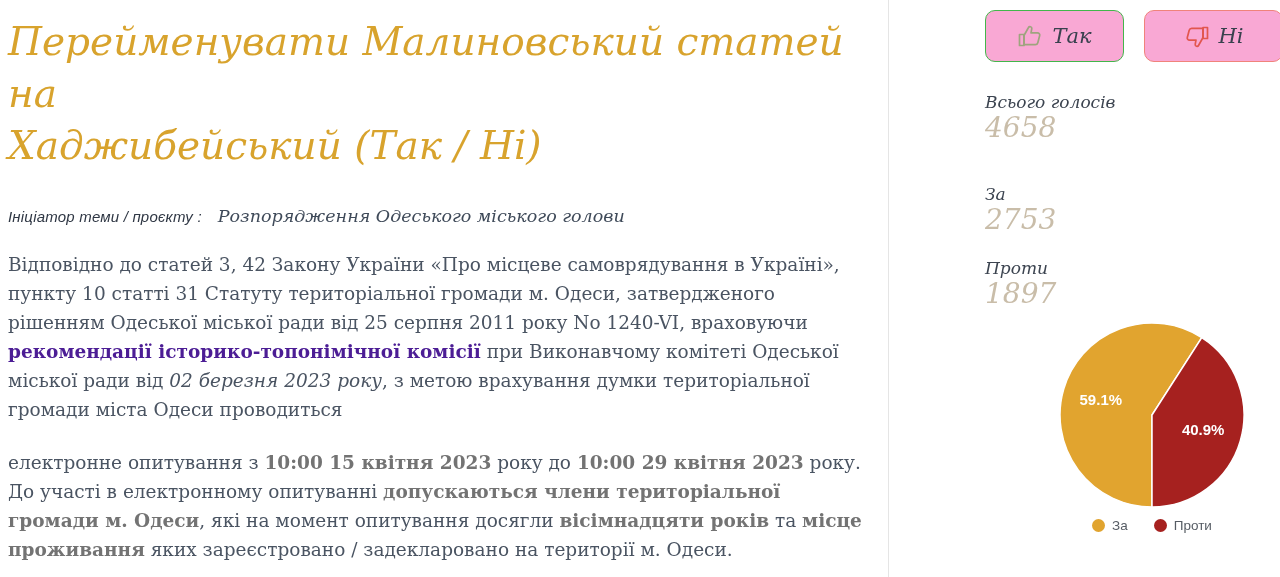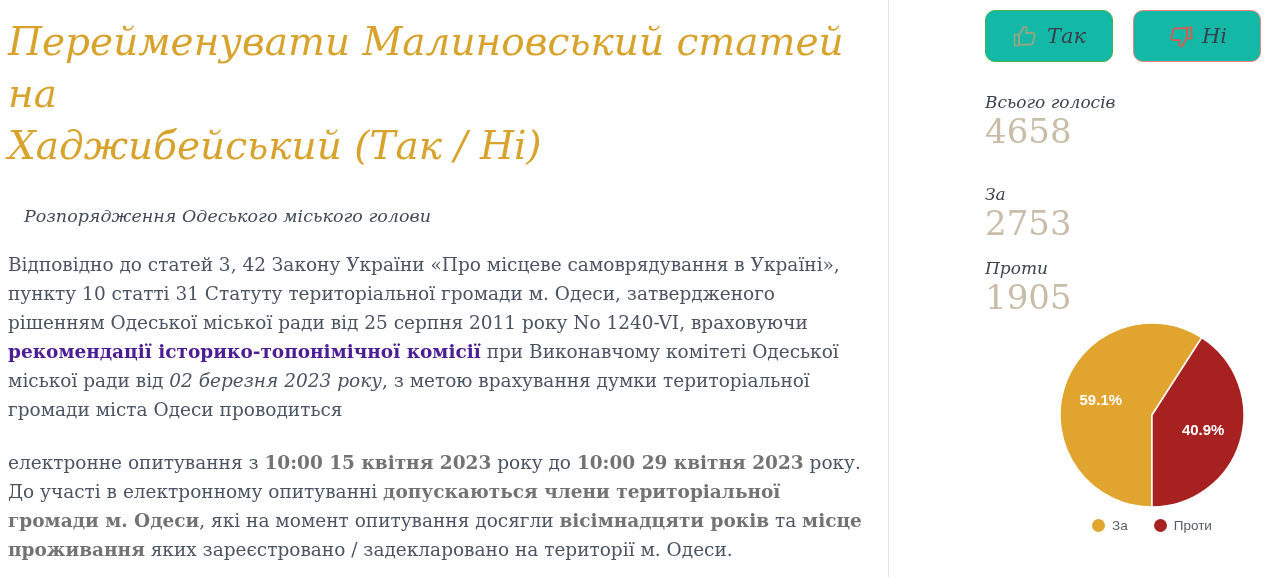--- a/index.html
+++ b/index.html
@@ -23,31 +23,31 @@
   .para b { color:#737373; }
   .para em { }
   a.link { color:#4c1d95; font-weight:bold; text-decoration:none; cursor:pointer; }
 
   
   .divider { position:absolute; left:888px; top:0; width:1px; height:577px; background:#e5e5e5; }
 
   
   .sidebar { position:absolute; left:985px; top:0; width:280px; height:577px; }
   .buttons { position:absolute; top:10px; left:0; display:flex; gap:20px; }
-  .vote-btn { width:128px; height:52px; background:#14b8a6; border:1.7px solid #ccc;
+  .vote-btn { width:139px; height:52px; background:#f9a8d4; border:1.7px solid #ccc;
               border-radius:10px; display:flex; align-items:center; justify-content:center;
               gap:8px; cursor:pointer; }
   .vote-btn .vote-label { font-family:"DejaVu Serif", serif; font-style:italic;
                           font-size:21px; color:#39414e; }
   .thumb { width:27px; height:27px; display:inline-flex; }
   .thumb svg { width:100%; height:100%; }
 
   .stat { position:absolute; left:0; }
   .stat-label { font-style:italic; font-size:17px; color:#3c4450; }
-  .stat-value { font-size:34px; color:#C9BDA9; line-height:1.15; }
+  .stat-value { font-style:italic; font-size:28px; color:#C9BDA9; line-height:1.15; }
   .stat-0 { top:92px; } .stat-1 { top:184px; } .stat-2 { top:258px; }
 
   .pie-wrap { position:absolute; left:72px; top:320px; width:190px; }
   .pie-wrap svg { display:block; width:190px; height:190px; }
   .pie-label { font-family:"Liberation Sans", sans-serif; font-size:15px; font-weight:bold;
                fill:#ffffff; text-anchor:middle; }
   .legend { margin-top:8px; display:flex; justify-content:center; gap:26px;
             font-family:"Liberation Sans", sans-serif; font-size:13.5px; color:#565c64; }
   .legend-item { display:flex; align-items:center; gap:7px; }
   .legend-dot { width:13px; height:13px; border-radius:50%; display:inline-block; }
@@ -57,20 +57,21 @@
 
 <div class="page">
 
   <main class="main">
     <h1 class="title">
       <span class="tl" style="color: rgb(216, 163, 45);">Перейменувати Малиновський статей на</span>
       <span class="tl" style="color: rgb(216, 163, 45);">Хаджибейський (Так / Ні)</span>
     </h1>
 
     <div class="initiator">
+      <span class="init-label">Ініціатор теми / проєкту :</span>
       <span class="init-value">Розпорядження Одеського міського голови</span>
     </div>
 
     <p class="para"><span>Відповідно до статей 3, 42 Закону України «Про місцеве самоврядування в Україні», пункту 10 статті 31 Статуту територіальної громади м. Одеси, затвердженого рішенням Одеської міської ради від 25 серпня 2011 року No 1240-VI, враховуючи </span><a class="link">рекомендації історико-топонімічної комісії</a><span> при Виконавчому комітеті Одеської міської ради від </span><em>02 березня 2023 року</em><span>, з метою врахування думки територіальної громади міста Одеси проводиться</span></p>
 
     <p class="para"><span>електронне опитування з </span><b>10:00 15 квітня 2023</b><span> року до </span><b>10:00 29 квітня 2023</b><span> року. До участі в електронному опитуванні </span><b>допускаються члени територіальної громади м. Одеси</b><span>, які на момент опитування досягли </span><b>вісімнадцяти років</b><span> та </span><b>місце проживання</b><span> яких зареєстровано / задекларовано на території м. Одеси.</span></p>
 
   </main>
 
   <div class="divider"></div>
@@ -100,21 +101,21 @@
     <div class="stat stat-0">
       <div class="stat-label">Всього голосів</div>
       <div class="stat-value">4658</div>
     </div>
     <div class="stat stat-1">
       <div class="stat-label">За</div>
       <div class="stat-value">2753</div>
     </div>
     <div class="stat stat-2">
       <div class="stat-label">Проти</div>
-      <div class="stat-value">1905</div>
+      <div class="stat-value">1897</div>
     </div>
 
     <div class="pie-wrap">
       <svg id="pie-svg" viewBox="-95 -95 190 190">
           <path d="M0 0 L0.00 92.00 A92 92 0 1 1 49.78 -77.37 Z" fill="#E1A42F" stroke="#ffffff" stroke-width="1.5"></path>
           <text x="-51.2" y="-10.0" class="pie-label">59.1%</text>
           <path d="M0 0 L49.78 -77.37 A92 92 0 0 1 0.00 92.00 Z" fill="#A6211F" stroke="#ffffff" stroke-width="1.5"></path>
           <text x="51.2" y="20.0" class="pie-label">40.9%</text>
         </svg>
       <div class="legend" id="pie-legend">

